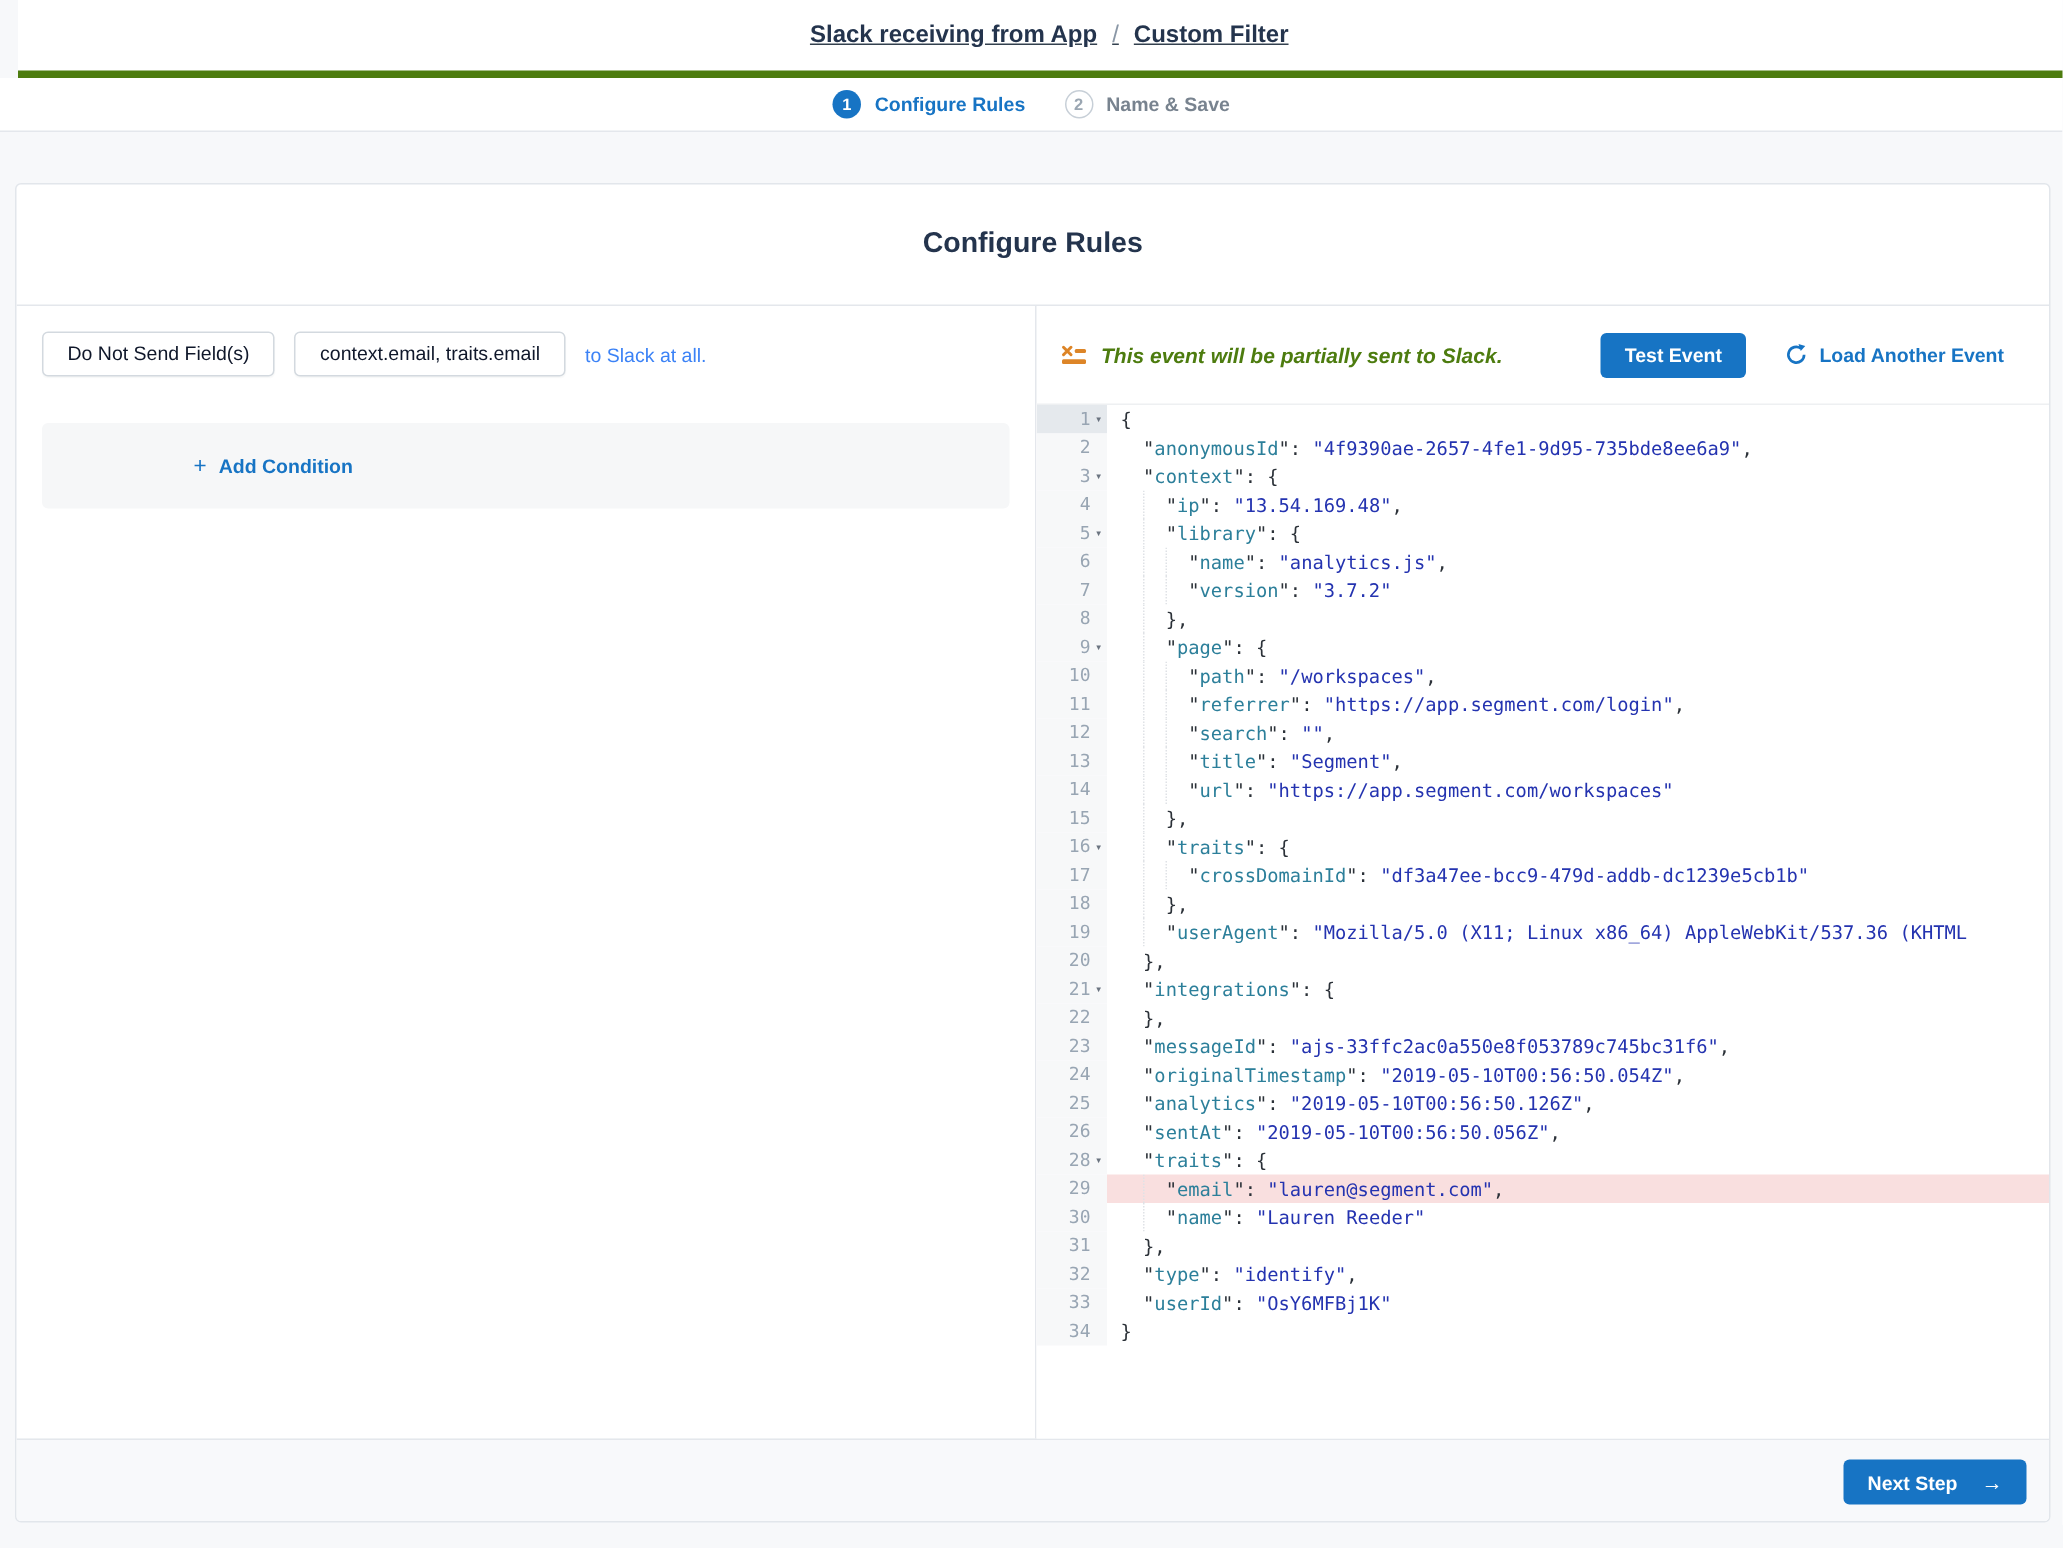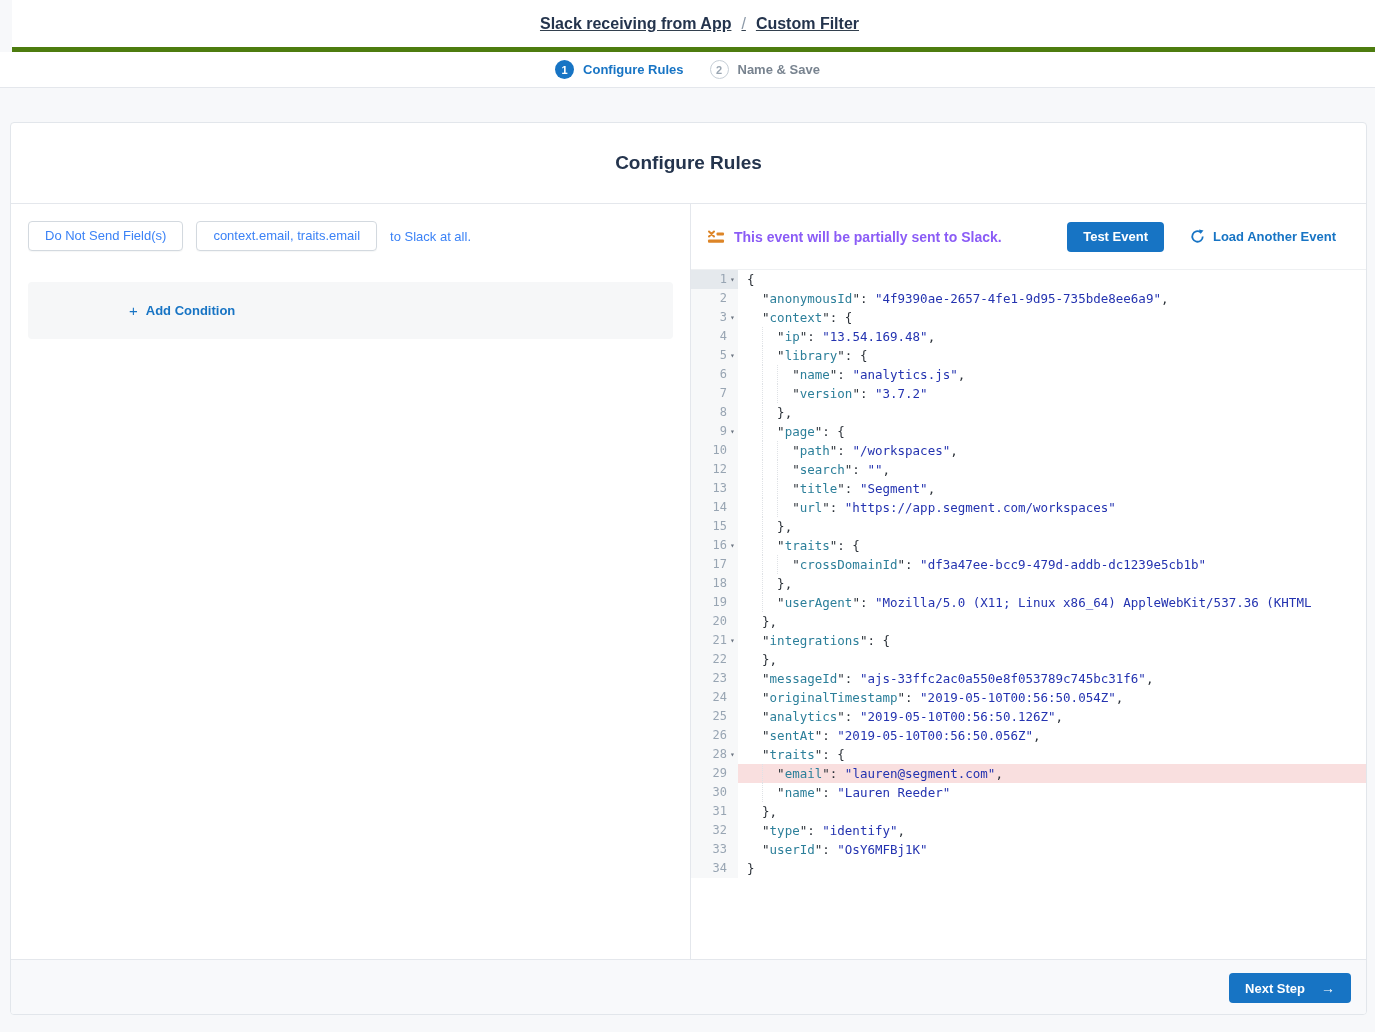--- a/index.html
+++ b/index.html
@@ -27,33 +27,33 @@
   .card { position:absolute; left:10px; top:122px; width:1357px; height:893px; background:#fff;
           border:1px solid #e2e6eb; border-radius:4px; overflow:hidden; }
   .card-header { height:81px; border-bottom:1px solid #e4e7ec; display:flex; align-items:center; justify-content:center; }
   .card-title { font-size:19px; font-weight:700; color:#24344d; }
   .card-body { display:flex; height:755px; }
 
   
   .left-panel { width:680px; border-right:1px solid #e4e7ec; padding:17px; }
   .rule-row { display:flex; align-items:center; gap:13px; }
   .chip { height:30px; line-height:28px; padding:0 16px; border:1px solid #d3d9df; border-radius:4px;
-          background:#fff; font-size:13px; color:#3b82f6; box-shadow:0 1px 1px rgba(32,44,60,.04); cursor:pointer; white-space:nowrap; }
+          background:#fff; font-size:13px; color:#0f172a; box-shadow:0 1px 1px rgba(32,44,60,.04); cursor:pointer; white-space:nowrap; }
   .rule-suffix { font-size:13px; color:#3b82f6; }
   .add-box { margin-top:31px; height:57px; background:#f6f7f8; border-radius:4px;
              display:flex; align-items:center; padding-left:101px; }
   .add-link { display:flex; align-items:center; gap:8px; color:#1774c4; cursor:pointer; }
   .add-plus { font-size:15px; font-weight:400; line-height:1; }
   .add-label { font-size:13px; font-weight:700; }
 
   
   .right-panel { flex:1; display:flex; flex-direction:column; min-width:0; }
   .preview-header { height:65px; display:flex; align-items:center; padding:0 30px 0 16px; }
   .status { display:flex; align-items:center; gap:9px; flex:1; min-width:0; }
-  .status-text { font-size:14px; font-weight:700; color:#8b5cf6; }
+  .status-text { font-size:14px; font-weight:700; color:#4d7c0f;font-style:italic; }
   .btn-blue { background:#1774c4; color:#fff; border:none; border-radius:4px; height:30px; padding:0 16px;
               font-size:13px; font-weight:700; font-family:"Liberation Sans", sans-serif; cursor:pointer; }
   .load-link { display:flex; align-items:center; gap:8px; color:#1774c4; font-size:13px; font-weight:700;
                margin-left:26px; cursor:pointer; white-space:nowrap; }
 
   
   .editor { flex:1; border-top:1px solid #eef0f2; overflow:hidden; background:#fff;
             font-family:"DejaVu Sans Mono", monospace; font-size:12.5px; }
   .ed-row { display:flex; height:19px; line-height:19px; }
   .gut { width:47px; flex:0 0 47px; background:#f7f8f9; display:flex; justify-content:flex-end; align-items:center; }
@@ -206,20 +206,27 @@
           </div>
           <div class="ed-row">
             <div class="gut">
               <span class="num">10</span>
               <span class="fold"></span>
             </div>
             <div class="code"><span class="guide" style="left: 24.04px;"></span><span class="guide" style="left: 39.08px;"></span><span class="tok-p">      "</span><span class="tok-k">path</span><span class="tok-p">": </span><span class="tok-v">"/workspaces"</span><span class="tok-p">,</span></div>
           </div>
           <div class="ed-row">
             <div class="gut">
+              <span class="num">11</span>
+              <span class="fold"></span>
+            </div>
+            <div class="code"><span class="guide" style="left: 24.04px;"></span><span class="guide" style="left: 39.08px;"></span><span class="tok-p">      "</span><span class="tok-k">referrer</span><span class="tok-p">": </span><span class="tok-v">"https://app.segment.com/login"</span><span class="tok-p">,</span></div>
+          </div>
+          <div class="ed-row">
+            <div class="gut">
               <span class="num">12</span>
               <span class="fold"></span>
             </div>
             <div class="code"><span class="guide" style="left: 24.04px;"></span><span class="guide" style="left: 39.08px;"></span><span class="tok-p">      "</span><span class="tok-k">search</span><span class="tok-p">": </span><span class="tok-v">""</span><span class="tok-p">,</span></div>
           </div>
           <div class="ed-row">
             <div class="gut">
               <span class="num">13</span>
               <span class="fold"></span>
             </div>

